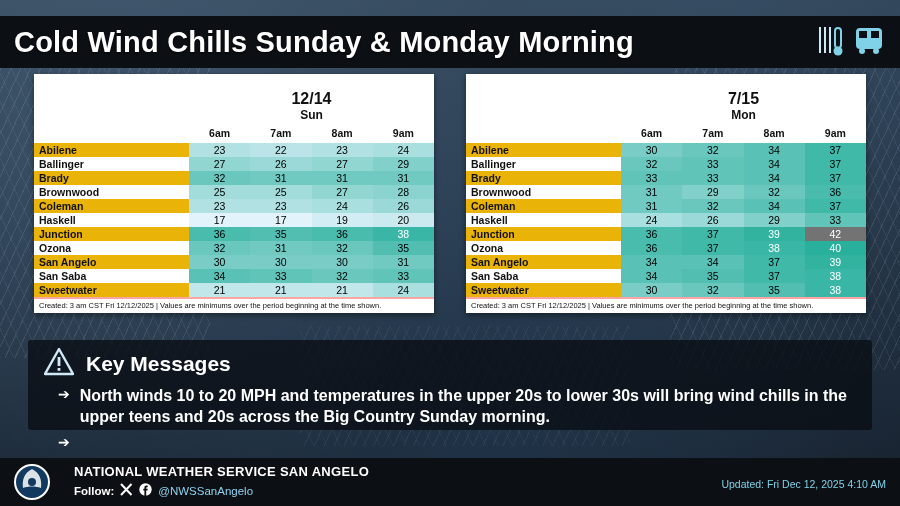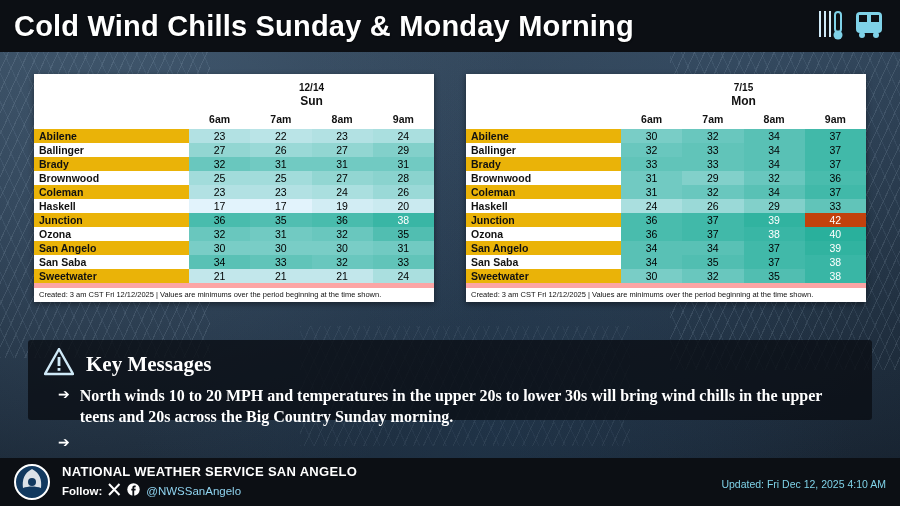--- a/index.html
+++ b/index.html
@@ -23,21 +23,21 @@
     position: absolute; opacity: .20; pointer-events: none;
     background: repeating-linear-gradient(115deg, rgba(220,240,255,.55) 0 1px, transparent 1px 9px),
                 repeating-linear-gradient(65deg, rgba(200,230,255,.35) 0 1px, transparent 1px 12px);
   }
   .frost.f1 { left: 0; top: 48px; width: 210px; height: 310px; }
   .frost.f2 { right: 0; top: 40px; width: 230px; height: 330px; }
   .frost.f3 { left: 300px; bottom: 60px; width: 330px; height: 120px; opacity: .12; }
 
   
   .header {
-    position: absolute; left: 0; top: 0; width: 900px; height: 52px;
+    position: absolute; left: 0; top: 16px; width: 900px; height: 52px;
     background: #0c0f14;
     display: flex; align-items: center;
   }
   .header h1 {
     color: #ffffff;
     font-size: 29px;
     font-weight: bold;
     letter-spacing: .2px;
     padding-left: 14px;
     white-space: nowrap;
@@ -49,66 +49,65 @@
   }
   .ico { display: block; }
 
   
   .tables {
     position: absolute; top: 74px; left: 0; width: 900px;
     display: flex; justify-content: space-between; padding: 0 34px;
   }
   .tablecard { width: 400px; background: #ffffff; box-shadow: 0 2px 6px rgba(0,0,0,.45); }
   table { border-collapse: collapse; width: 100%; table-layout: fixed; }
-  .dateline { text-align: center; font-size: 10px; color: #111; padding-top: 8px; line-height: 1.15; }
+  .dateline { text-align: center; font-size: 16px; color: #111; padding-top: 16px; line-height: 1.15; }
   .dayline { text-align: center; font-size: 12px; font-weight: bold; color: #111; padding-bottom: 3px; }
   th.city-head { width: 155px; background: #fff; border: none; }
   th.hour {
     font-size: 10.5px; color: #111; font-weight: bold; text-align: center;
     padding: 2px 0 4px 0; background: #fff;
   }
   td.city {
     font-size: 10.5px; color: #111; font-weight: bold;
     padding: 1px 0 1px 5px; white-space: nowrap;
   }
   td.val {
     font-size: 10.5px; color: #000; text-align: center; font-weight: normal;
     padding: 1px 0;
   }
   tr.alt td.city { background: #eab308; }
   tr td.city { background: #ffffff; }
   .foot {
     font-size: 7.5px; color: #111; padding: 2px 4px 3px 5px;
-    border-top: 5px solid #fca5a5; background: #fff; white-space: nowrap;
+    border-top: 2px solid #fca5a5; background: #fff; white-space: nowrap;
   }
 
   
   .keybox {
-    position: absolute; left: 28px; top: 340px; width: 844px; height: 80px;
+    position: absolute; left: 28px; top: 340px; width: 844px; height: 90px;
     background: rgba(10,14,20,0.80);
     border-radius: 3px;
     padding: 8px 16px 10px 16px;
-    font-family: Liberation Serif, serif;
   }
   .key-head { display: flex; align-items: center; gap: 12px; }
   .key-head .warn { flex: 0 0 auto; }
   .key-head h2 { color: #fff; font-size: 21px; font-weight: bold; }
   .bullets { margin-top: 6px; padding-left: 14px; }
   .bullet { display: flex; gap: 10px; margin-bottom: 6px; }
   .arrow { color: #ffffff; font-size: 14px; line-height: 1.25; flex: 0 0 auto; }
   .btext { color: #ffffff; font-size: 16px; font-weight: bold; line-height: 1.3; }
 
   
   .footer {
     position: absolute; left: 0; bottom: 0; width: 900px; height: 48px;
     background: #0c0f14;
     display: flex; align-items: center; padding: 0 14px;
   }
   .seal { width: 36px; height: 36px; flex: 0 0 auto; }
-  .foot-left { margin-left: 12px; }
+  .foot-left { margin-left: 24px; }
   .foot-title { color: #ffffff; font-size: 13px; font-weight: bold; letter-spacing: .3px; }
   .foot-follow { display: flex; align-items: center; gap: 6px; margin-top: 3px; }
   .foot-follow-label { color: #ffffff; font-size: 11.5px; font-weight: bold; }
   .handle { color: #8fd3ef; font-size: 11.5px; }
   .foot-right { margin-left: auto; text-align: right; }
   .site { color: #ffffff; font-size: 10.5px; }
   .updated { color: #7fd2e8; font-size: 10.5px; margin-top: 3px; }
 </style>
 </head>
 <body>
@@ -320,21 +319,21 @@
               <td class="val" style="background: rgb(170, 223, 223);">24</td>
               <td class="val" style="background: rgb(154, 217, 215);">26</td>
               <td class="val" style="background: rgb(130, 208, 202);">29</td>
               <td class="val" style="background: rgb(97, 196, 185);">33</td>
             </tr>
             <tr class="alt">
               <td class="city">Junction</td>
               <td class="val" style="background: rgb(73, 188, 173);">36</td>
               <td class="val" style="background: rgb(65, 185, 169);">37</td>
               <td class="val" style="background: rgb(49, 179, 160); color: rgb(255, 255, 255);">39</td>
-              <td class="val" style="background: #c2410c; color: rgb(255, 255, 255);">42</td>
+              <td class="val" style="background: #737373; color: rgb(255, 255, 255);">42</td>
             </tr>
             <tr>
               <td class="city">Ozona</td>
               <td class="val" style="background: rgb(73, 188, 173);">36</td>
               <td class="val" style="background: rgb(65, 185, 169);">37</td>
               <td class="val" style="background: rgb(57, 182, 165); color: rgb(255, 255, 255);">38</td>
               <td class="val" style="background: rgb(41, 176, 156); color: rgb(255, 255, 255);">40</td>
             </tr>
             <tr class="alt">
               <td class="city">San Angelo</td>

